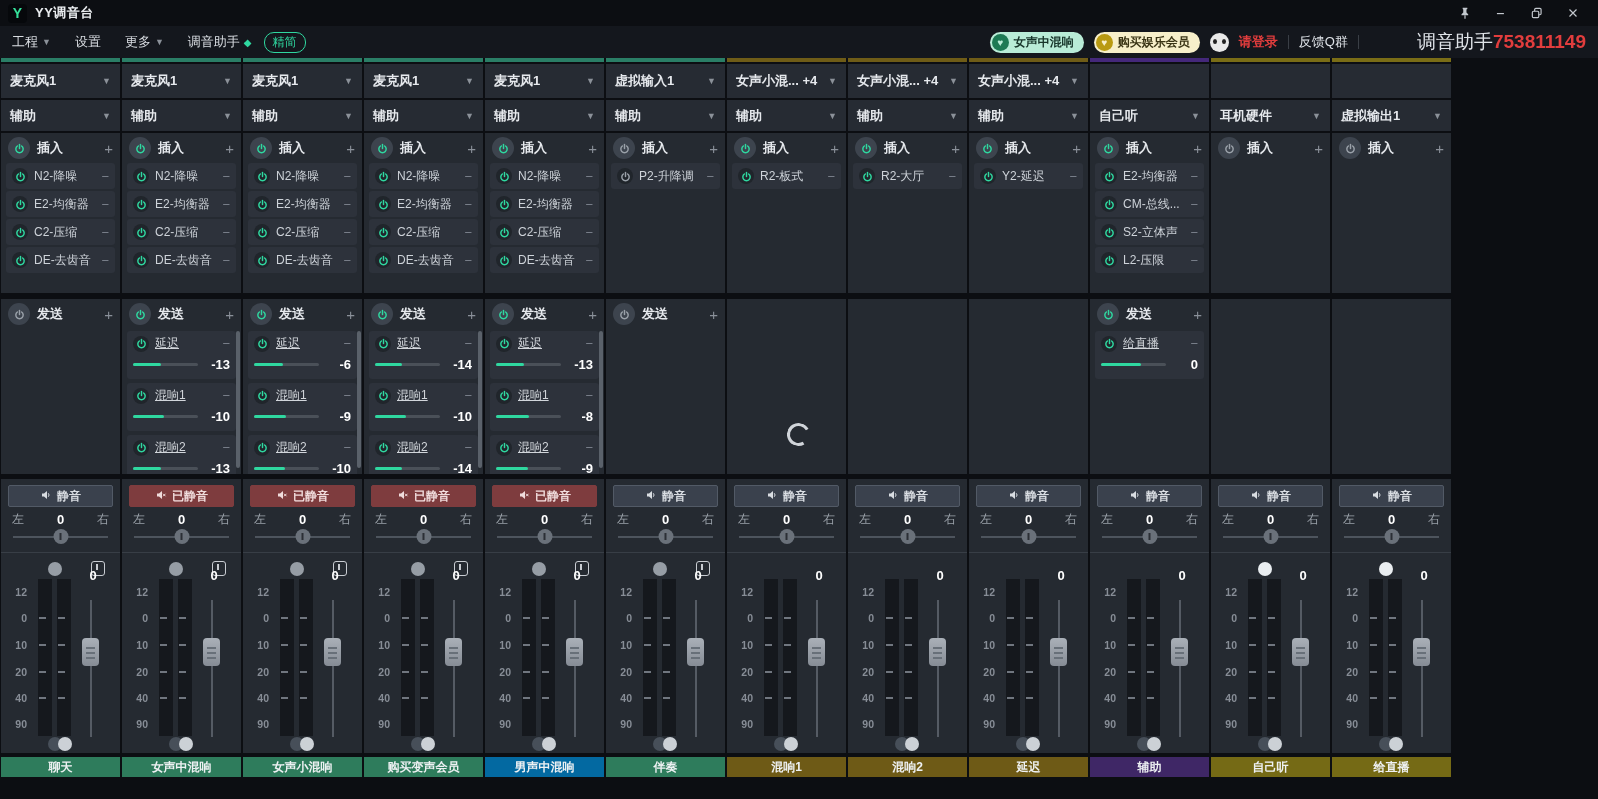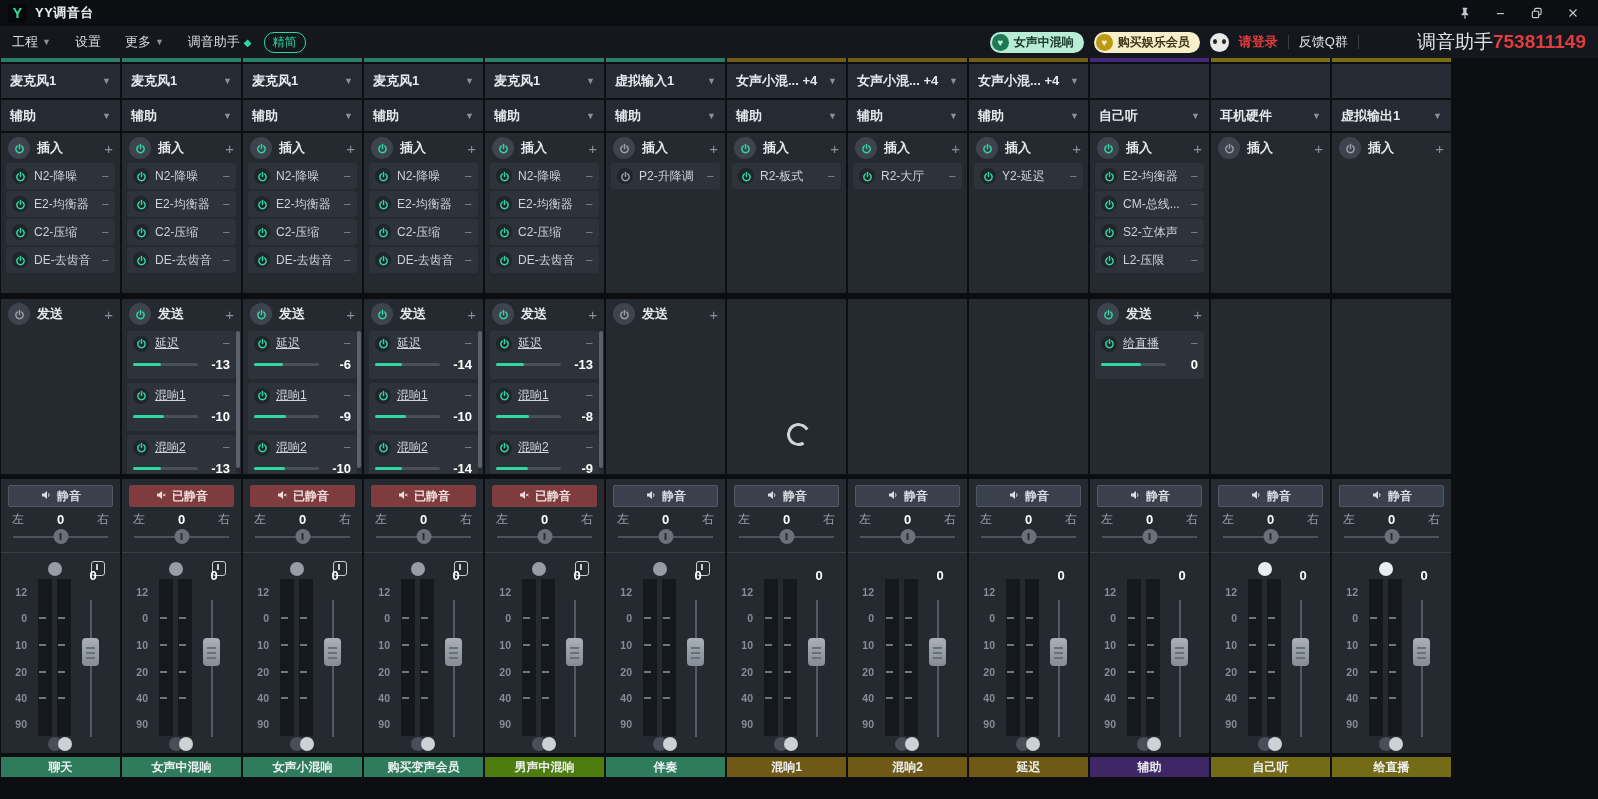--- a/index.html
+++ b/index.html
@@ -983,21 +983,21 @@
       <span class="mtick" style="top:38px"></span>
               <span class="mtick" style="top:65px"></span>
               <span class="mtick" style="top:92px"></span>
               <span class="mtick" style="top:118px"></span>
             </div>
         <span class="fd-track"></span>
         <span class="fd-thumb"></span>
         <span class="toggle"></span>
       </div>
         </div>
-      <div class="chan-label" style="background:#4d7c0f">男声中混响</div>
+      <div class="chan-label" style="background:#0369a1">男声中混响</div>
     </div>
       <div class="channel">
       <div class="accent" style="background:#2a7e66"></div>
       <div class="row src-row">
          <span>虚拟输入1</span>
          <span class="chev">▼</span>
         </div>
         <div class="row bus-row">
       <span>辅助</span>
       <span class="chev">▼</span>

